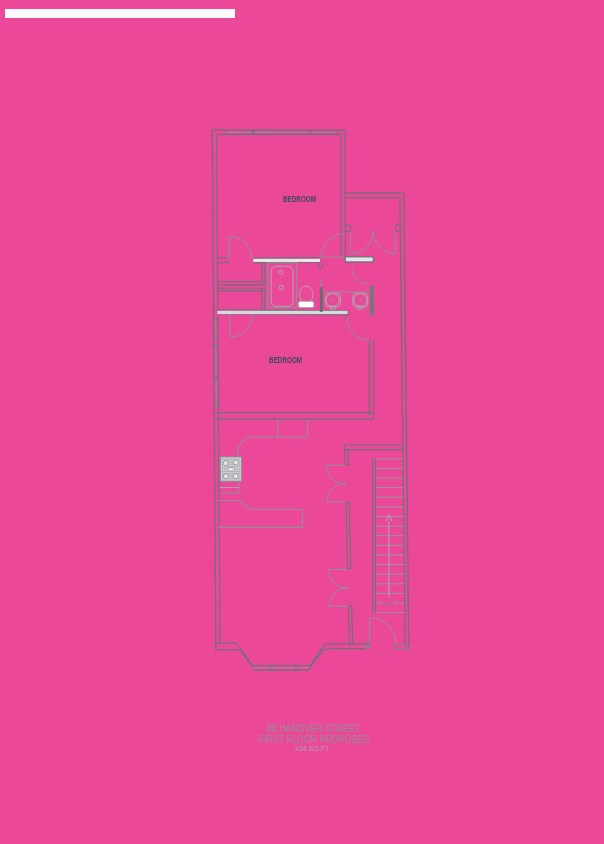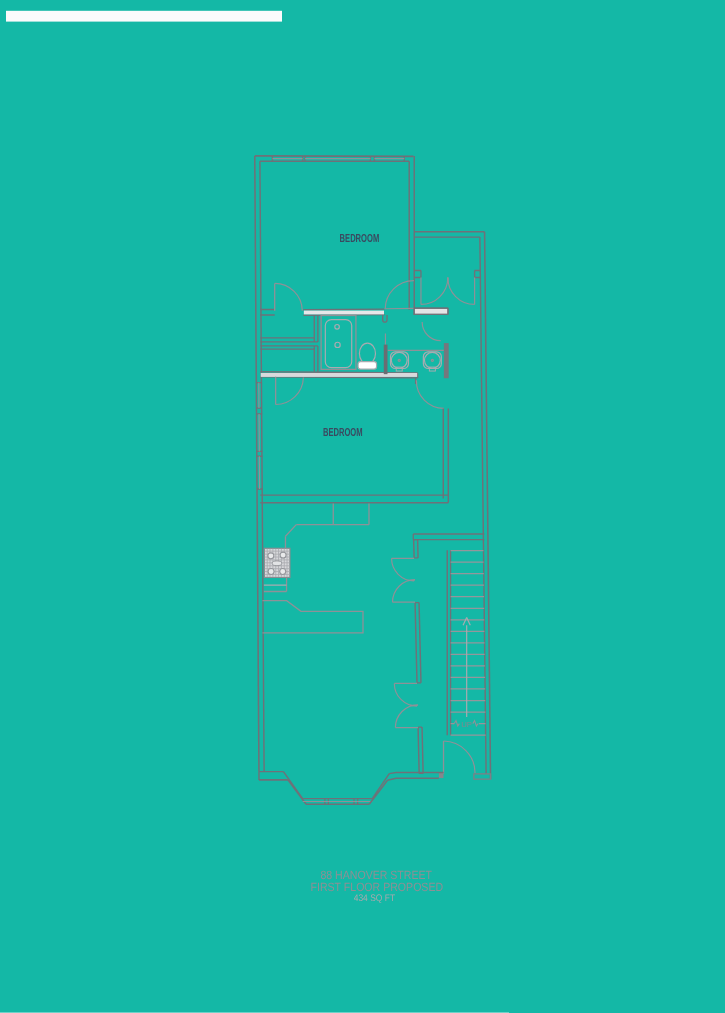--- a/index.html
+++ b/index.html
@@ -1,17 +1,17 @@
 <!DOCTYPE html>
 <html><head>
 <meta charset="utf-8">
 <title>88 Hanover Street - First Floor Proposed</title>
 <style>
 html,body{margin:0;padding:0;background:#ffffff;}
-#page{position:relative;width:604px;height:844px;background:#14b8a6;overflow:hidden;}
+#page{position:relative;width:604px;height:844px;background:#ec4899;overflow:hidden;}
 </style>
 </head>
 <body>
 
 <div id="page">
 <svg width="604" height="844" viewBox="0 0 604 844" xmlns="http://www.w3.org/2000/svg" shape-rendering="geometricPrecision" style="filter:blur(0.28px)">
 
 <rect x="5" y="9" width="230" height="9" fill="#fbfbfc"></rect>
 
 <g>

